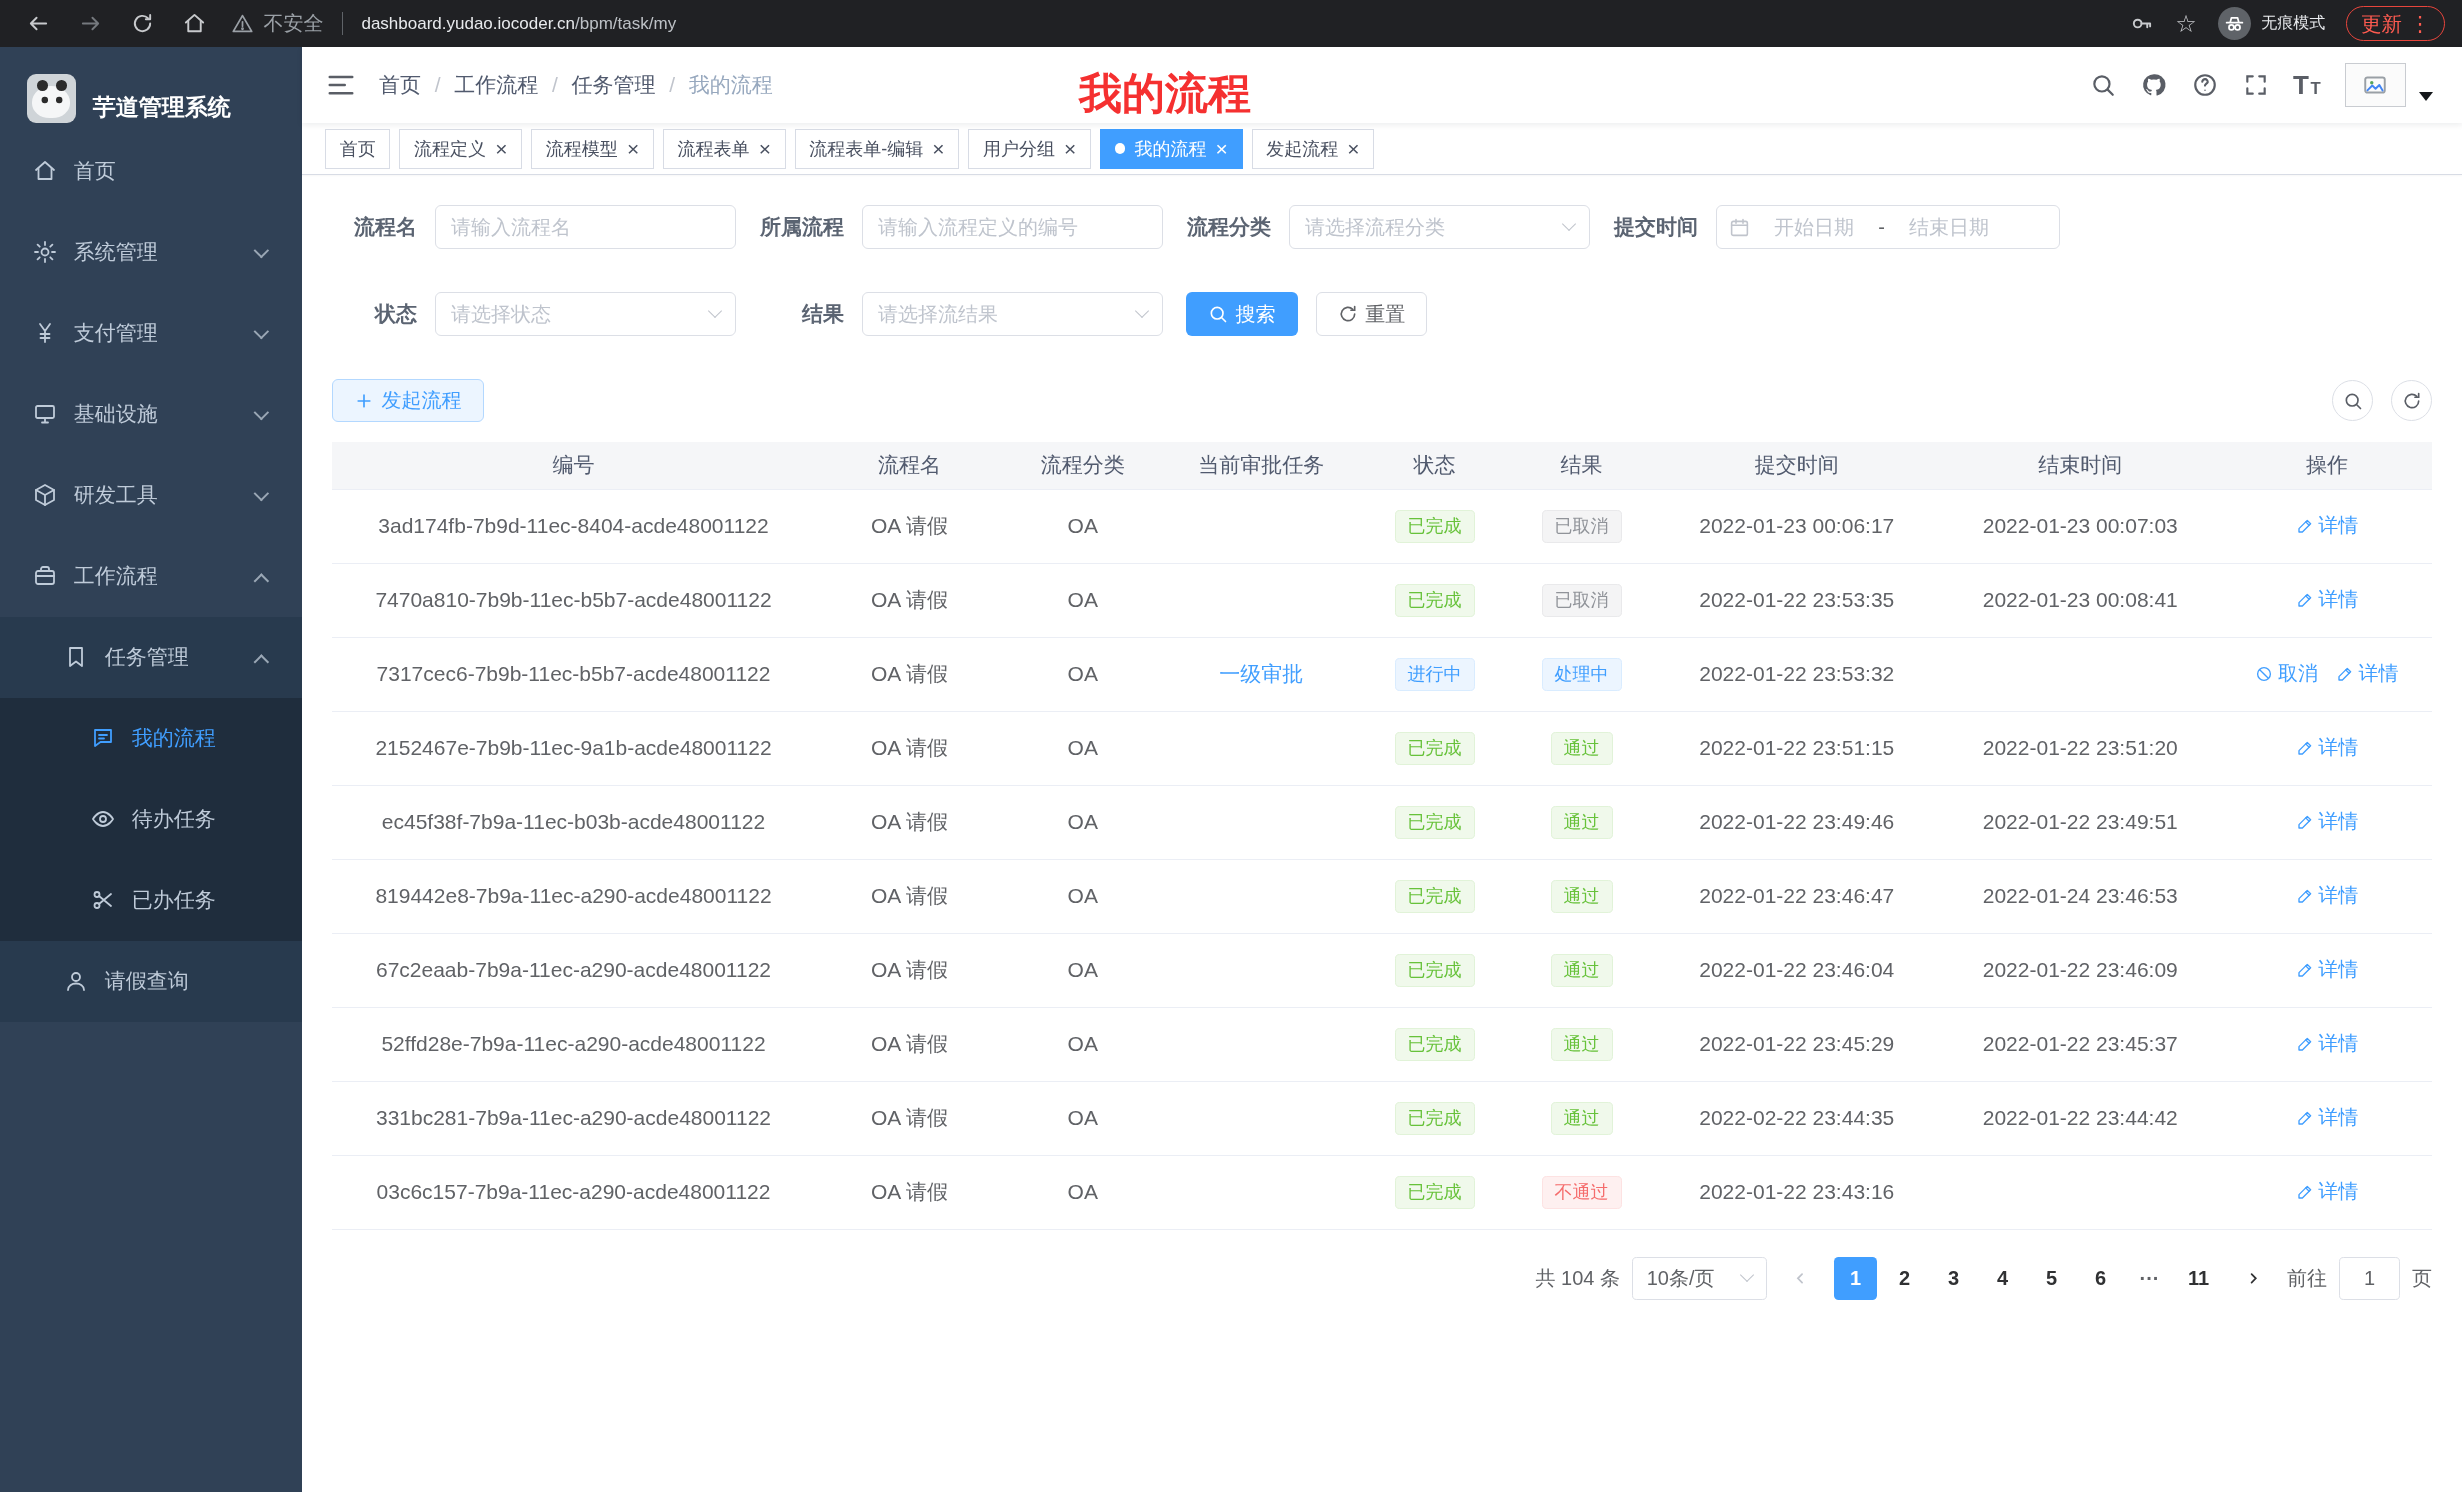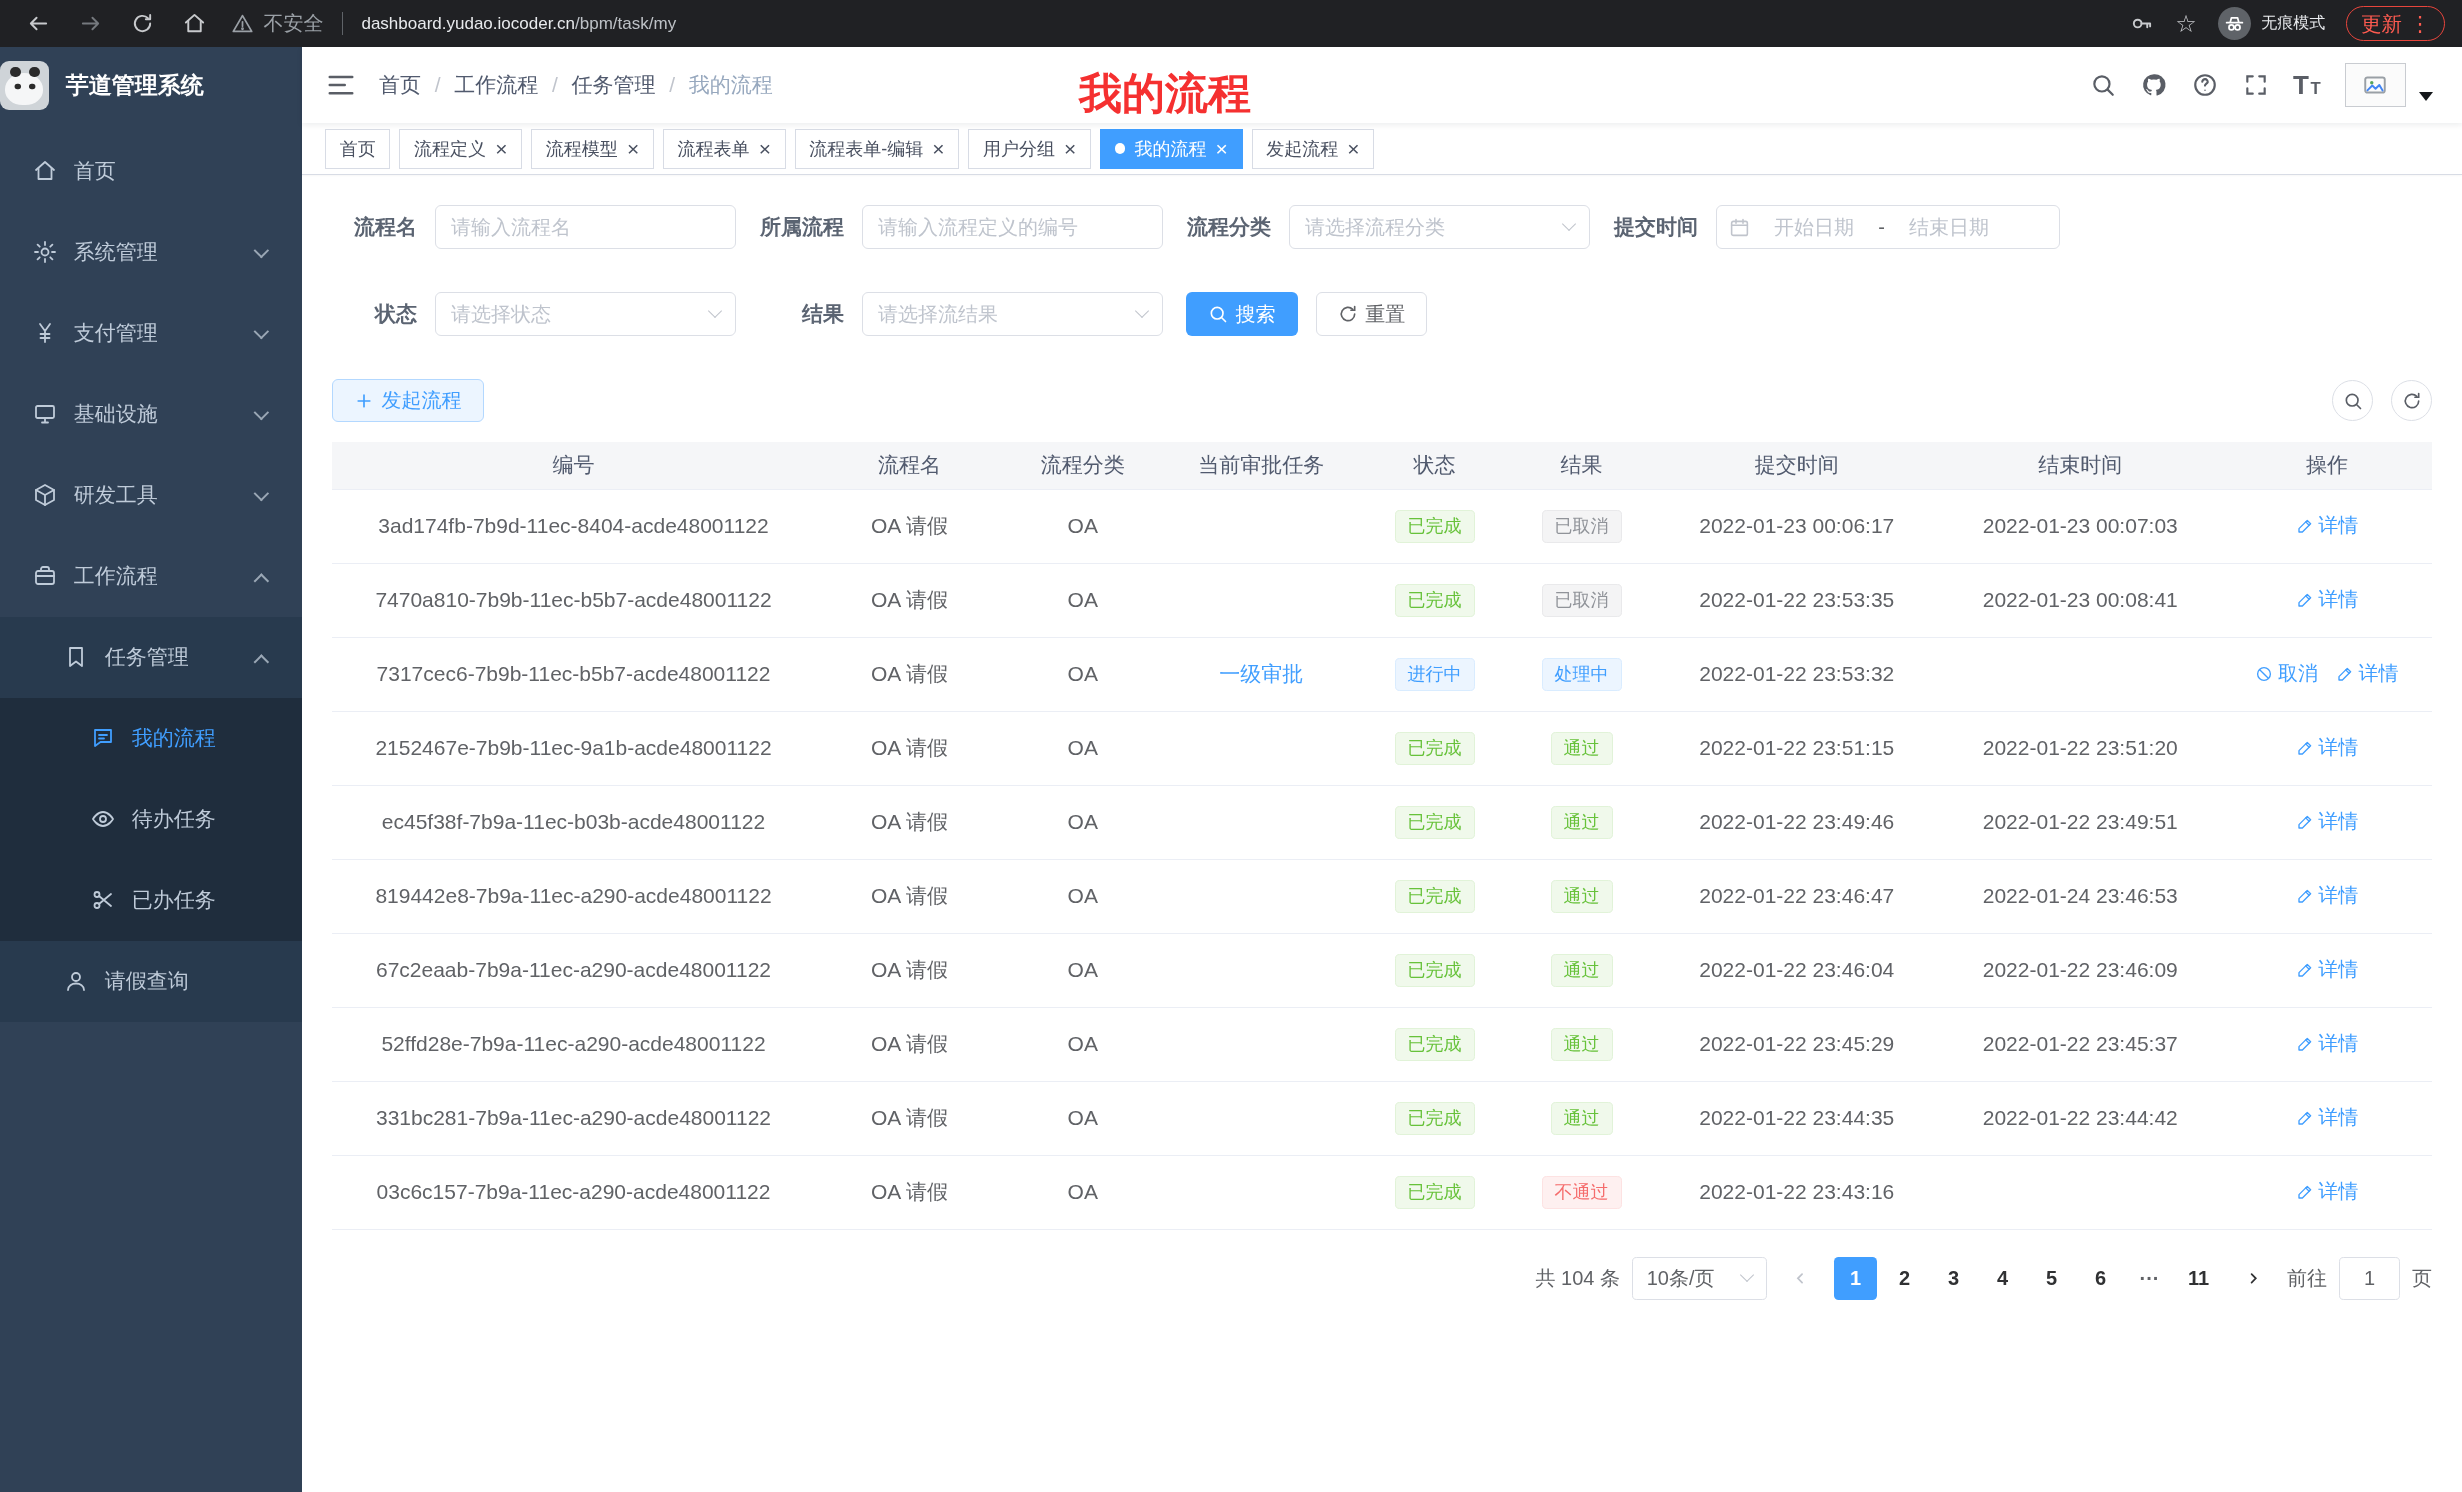--- a/index.html
+++ b/index.html
@@ -21,21 +21,21 @@
   .star{font-size:24px;color:#c8cacd;cursor:pointer}
   .incog{display:flex;align-items:center;gap:10.7px;color:#e8eaed;font-size:16px}
   .incog-circle{width:33px;height:33px;border-radius:50%;background:#5f6368;display:flex;align-items:center;justify-content:center;color:#fff}
   .incog-circle svg{width:21px;height:21px}
   .update-pill{display:flex;align-items:center;gap:7.6px;border:1.5px solid #e8453c;border-radius:20px;height:35px;padding:0 13.7px;color:#ff5b50;font-size:20.5px;cursor:pointer}
   .update-pill .dots{font-size:21px}
 
   
   .app{display:flex;height:1446px}
   .sidebar{width:302px;background:#304156;flex-shrink:0}
-  .logo{height:76px;display:flex;align-items:center;gap:16.7px;cursor:pointer}
+  .logo{height:76px;display:flex;align-items:flex-end;padding-left:27px;gap:16.7px;cursor:pointer}
   .logo-img{width:49px;height:49px;border-radius:9px;background:#cfd4d8;position:relative;flex-shrink:0}
   .logo-img::before{content:'';position:absolute;left:5.3px;top:12px;width:38px;height:32px;border-radius:50% 50% 46% 46%;background:#f5f6f7}
   .logo-img::after{content:'';position:absolute;left:10px;top:6px;width:10.7px;height:10.7px;border-radius:50%;background:#2b2b2b;box-shadow:19px 0 0 #2b2b2b,2.3px 14.5px 0 -2.3px #2b2b2b,16.7px 14.5px 0 -2.3px #2b2b2b}
   .logo-title{color:#fff;font-size:23px;font-weight:700;white-space:nowrap}
   .menu{padding-top:7.6px}
   .menu-item{height:81px;display:flex;align-items:center;color:#bfcbd9;font-size:21px;cursor:pointer;position:relative;white-space:nowrap}
   .mi-icon{width:24px;height:24px;margin-right:16.7px;display:inline-flex;flex-shrink:0}
   .mi-icon svg{width:100%;height:100%}
   .level1{padding-left:33px;background:#304156}
   .level2{padding-left:64px;background:#283a4e}
@@ -681,21 +681,21 @@
                   </span>
                 </span></td>
             </tr>
             <tr>
               <td>331bc281-7b9a-11ec-a290-acde48001122</td>
               <td>OA 请假</td>
               <td>OA</td>
               <td></td>
               <td><span class="tag tag-success">已完成</span></td>
               <td><span class="tag tag-success">通过</span></td>
-              <td>2022-01-22 23:44:35</td>
+              <td>2022-02-22 23:44:35</td>
               <td>2022-01-22 23:44:42</td>
               <td><span class="links">
                   <span class="link">
                     <span style="display:inline-flex;width:18px;height:18px">
                       <svg viewBox="0 0 24 24" fill="none" stroke="currentColor" stroke-width="1.8" stroke-linecap="round" stroke-linejoin="round">
                         <path d="M4 20h4.5L19.5 9l-4.5-4.5L4 15.5V20z"></path>
                         <path d="M13 6.5l4.5 4.5"></path>
                       </svg>
                     </span>
                     <span>详情</span>

